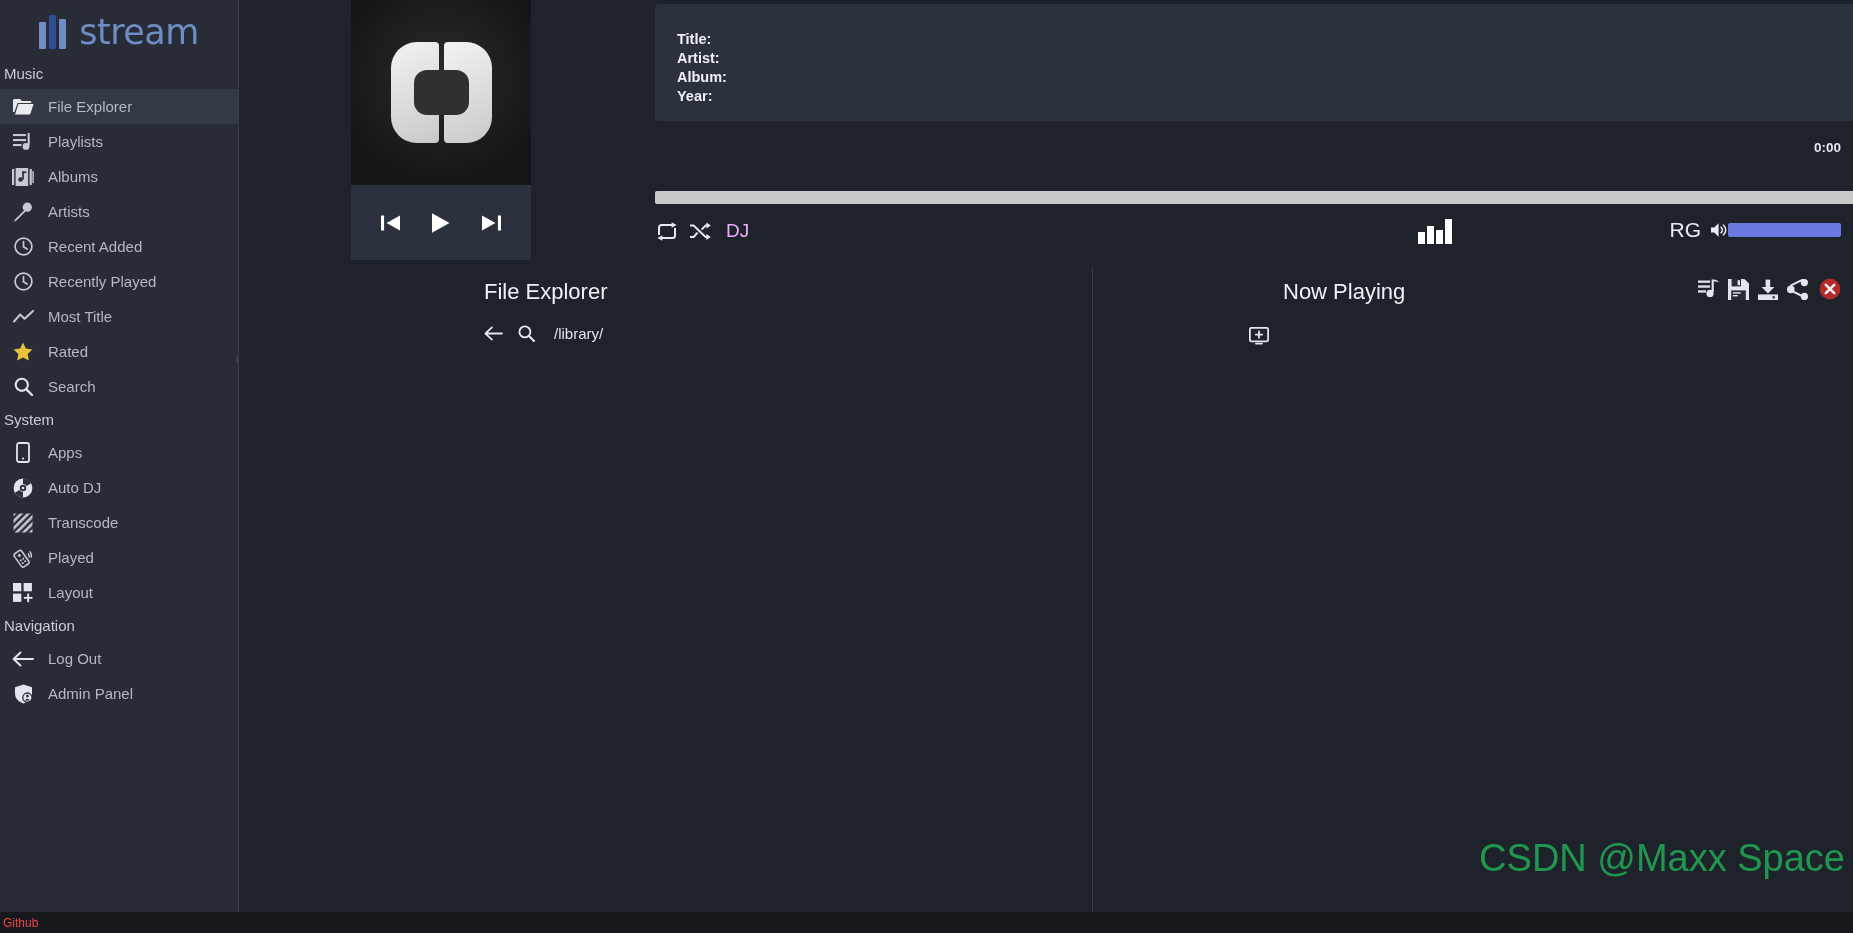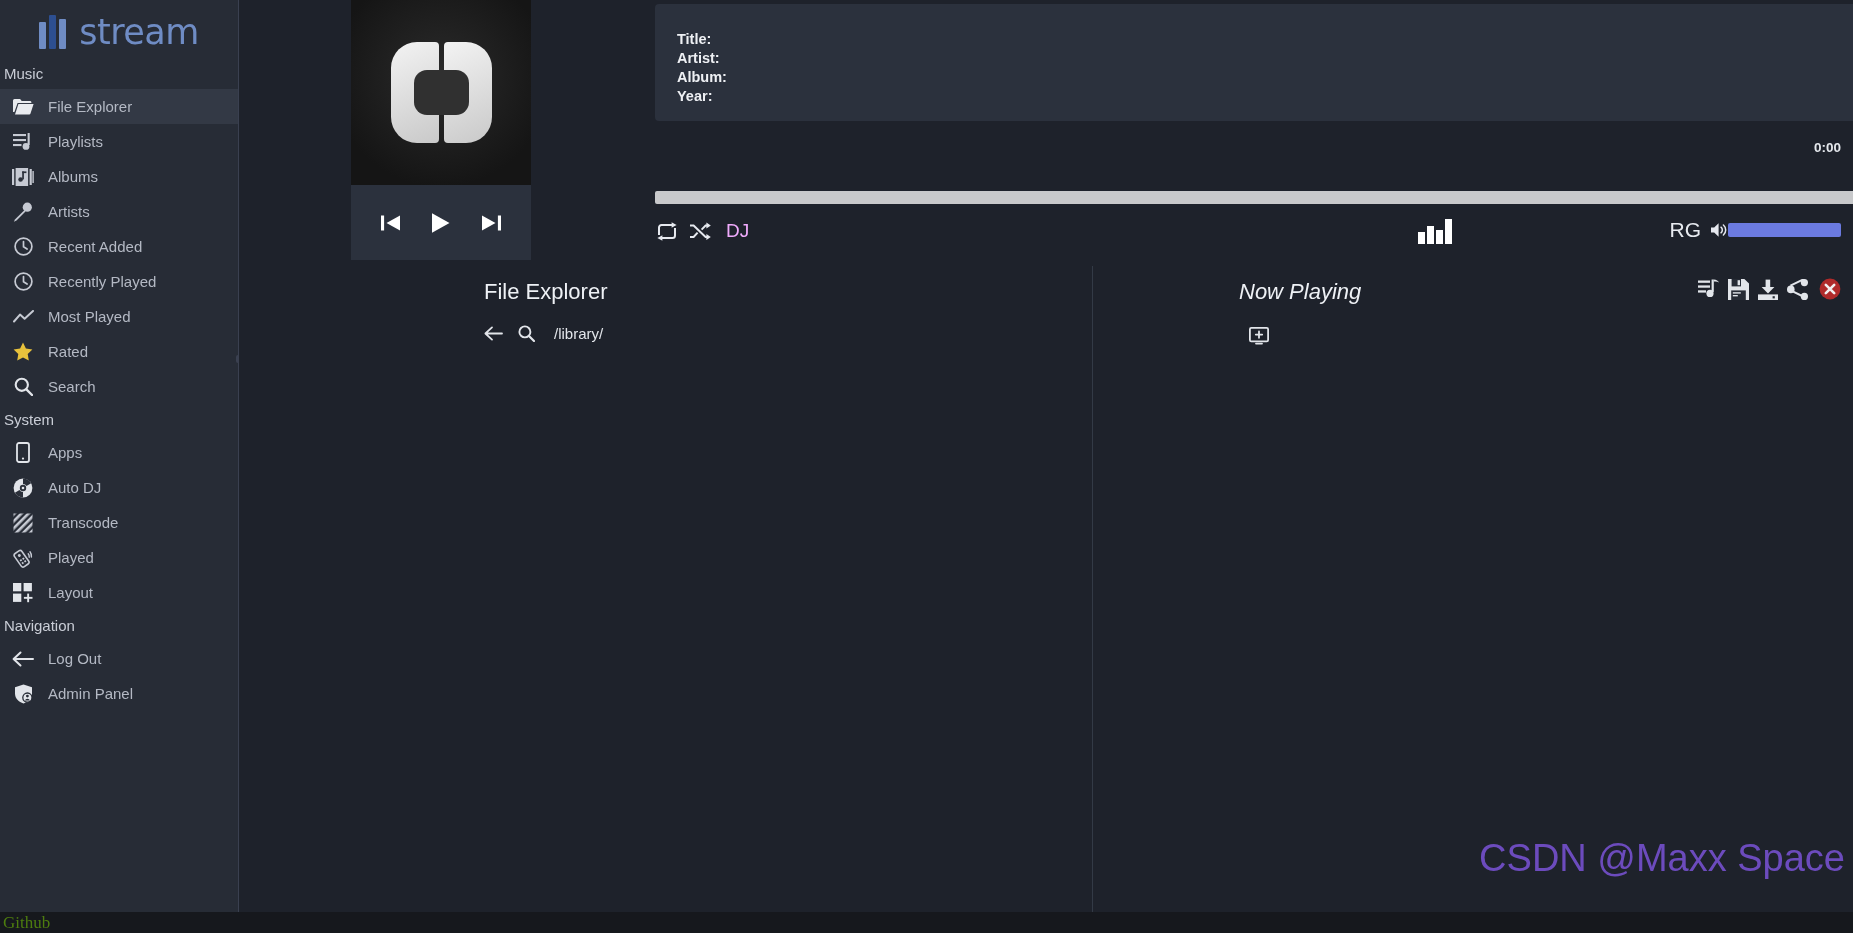--- a/index.html
+++ b/index.html
@@ -141,21 +141,21 @@
   .vol-track {
     width: 113px; height: 14px; background: #6b7ae0;
     border-radius: 2px; cursor: pointer;
   }
 
   
   .panel-title {
     position: absolute; color: #eef1f5; font-size: 22px;
   }
   #fe-title { left: 245px; top: 279px; }
-  #np-title { left: 1000px; top: 279px; font-style: italic; }
+  #np-title { left: 1044px; top: 279px; }
 
   .fe-pathbar {
     position: absolute; left: 245px; top: 325px;
     display: flex; align-items: center; gap: 15px;
     color: #e2e5ea; font-size: 15px;
   }
   .fe-pathbar .icon-btn { cursor: pointer; display: flex; }
   .fe-path { margin-left: 4px; }
 
   .np-addbtn {
@@ -164,34 +164,34 @@
 
   
   .panel-divider {
     position: absolute; left: 853px; top: 266px;
     width: 1px; height: 646px; background: #333a46;
   }
 
   
   .watermark {
     position: absolute; right: 8px; bottom: 32px;
-    color: #8b5cf6; font-size: 38px; opacity: .72;
+    color: #22c55e; font-size: 38px; opacity: .72;
     font-family: "Liberation Sans", sans-serif;
     white-space: nowrap; pointer-events: none;
   }
 
   
   #footer {
     position: absolute; left: 0; bottom: 0;
     width: 1853px; height: 21px; background: #16181d;
     display: flex; align-items: center;
   }
   .footer-link {
-    color: #4d7c0f; font-size: 17px; text-decoration: none;
-    padding-left: 3px; cursor: pointer; font-family: Liberation Serif, serif;
+    color: #ef4444; font-size: 12px; text-decoration: none;
+    padding-left: 3px; cursor: pointer;
   }
 </style>
 </head>
 <body>
 
 <div id="app">
 
   <aside id="sidebar">
 
     <div class="logo-wrap">
@@ -282,21 +282,21 @@
       </span>
       <span class="nav-label">Recently Played</span>
     </div>
 
     <div class="nav-item">
       <span class="nav-ico">
         <svg width="21" height="14" viewBox="0 0 21 14">
             <path d="M1 11.5 7 4.6l4.6 4.2L20 1" fill="none" stroke="#c6cad3" stroke-width="2" stroke-linecap="round" stroke-linejoin="round"></path>
           </svg>
       </span>
-      <span class="nav-label">Most Played</span>
+      <span class="nav-label">Most Title</span>
     </div>
 
     <div class="nav-item">
       <span class="nav-ico">
         <svg width="20" height="19" viewBox="0 0 20 19">
             <path fill="#e8c23c" d="M10 0.6l2.9 5.9 6.5.95-4.7 4.6 1.1 6.5L10 15.5 4.2 18.5l1.1-6.5L.6 7.45l6.5-.95z"></path>
           </svg>
       </span>
       <span class="nav-label">Rated</span>
     </div>

